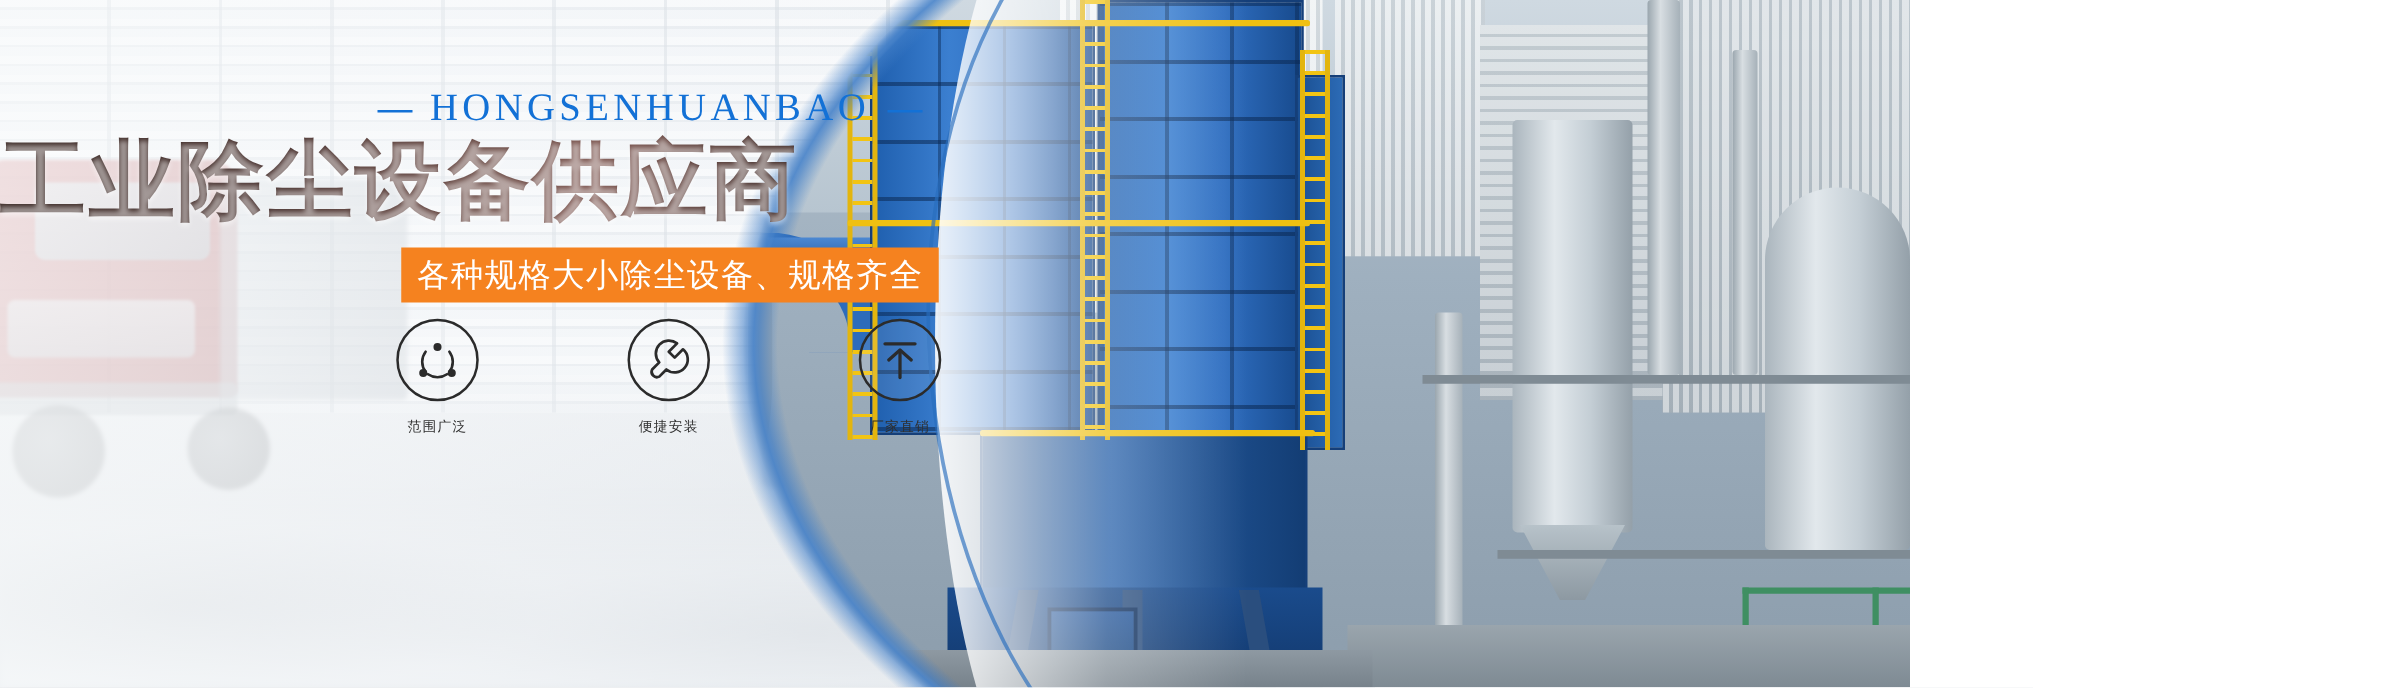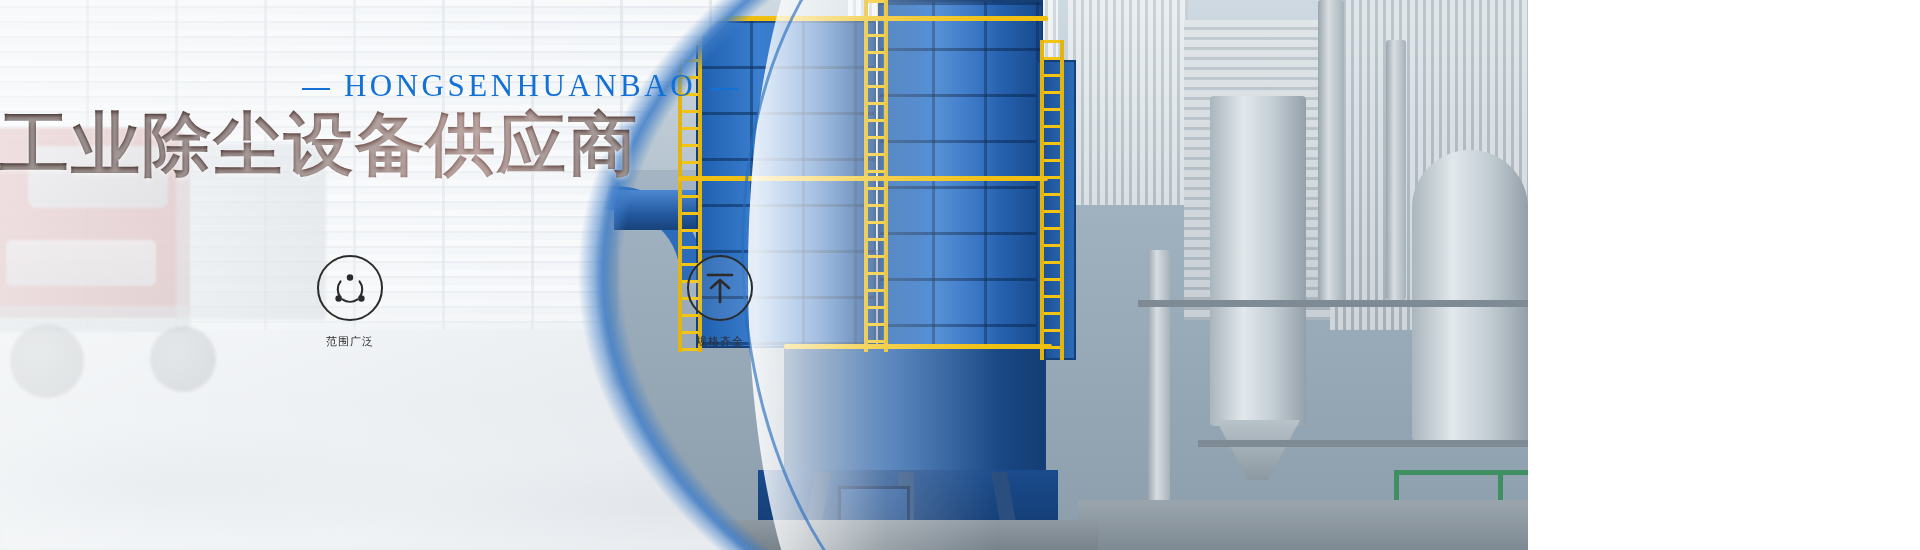--- a/index.html
+++ b/index.html
@@ -474,47 +474,58 @@
   <div class="swoosh"></div>
 
   <div class="content">
 
     <div class="eyebrow">
       <span class="dash"></span><span>HONGSENHUANBAO</span><span class="dash"></span>
     </div>
 
     <div class="headline">工业除尘设备供应商</div>
 
+    <div class="orange-bar">
+      <span>各种规格大小除尘设备、规格齐全</span>
+    </div>
 
     <div class="features">
 
       <div class="feature">
         <div class="feat-circle">
           <svg width="38" height="38" viewBox="0 0 40 40">
             <path d="M10 13 A14 14 0 0 0 10 30" stroke="#2b2b2b" stroke-width="2.2" fill="none" stroke-linecap="round"></path>
             <path d="M30 13 A14 14 0 0 1 30 30" stroke="#2b2b2b" stroke-width="2.2" fill="none" stroke-linecap="round"></path>
             <path d="M12 32 A14 14 0 0 0 28 32" stroke="#2b2b2b" stroke-width="2.2" fill="none" stroke-linecap="round"></path>
             <circle cx="20" cy="9" r="3.4" fill="#2b2b2b"></circle>
             <circle cx="8" cy="31" r="3.4" fill="#2b2b2b"></circle>
             <circle cx="32" cy="31" r="3.4" fill="#2b2b2b"></circle>
           </svg>
         </div>
         <div class="feat-label">范围广泛</div>
       </div>
 
 
+      <div class="feature">
+        <div class="feat-circle">
+          <svg width="38" height="38" viewBox="0 0 40 40">
+            <path d="M27 6 L20 13 L25 18 L32 11 A11 11 0 0 1 18 28 L12 34 A4.5 4.5 0 0 1 6 28 L12 22 A11 11 0 0 1 27 6 Z" stroke="#2b2b2b" stroke-width="2.3" fill="none" stroke-linejoin="round" stroke-linecap="round"></path>
+          </svg>
+        </div>
+        <div class="feat-label">便捷安装</div>
+      </div>
 
       <div class="feature">
         <div class="feat-circle">
           <svg width="34" height="36" viewBox="0 0 34 36">
             <line x1="5" y1="5" x2="29" y2="5" stroke="#2b2b2b" stroke-width="2.6" stroke-linecap="round"></line>
             <line x1="17" y1="11" x2="17" y2="32" stroke="#2b2b2b" stroke-width="2.6" stroke-linecap="round"></line>
             <path d="M8 18 L17 10 L26 18" stroke="#2b2b2b" stroke-width="2.6" fill="none" stroke-linejoin="round" stroke-linecap="round"></path>
           </svg>
         </div>
-        <div class="feat-label">规格齐全</div>
+        <div class="feat-label">厂家直销</div>
       </div>
 
     </div>
 
 
   </div>
 </div>
 
 </body></html>

